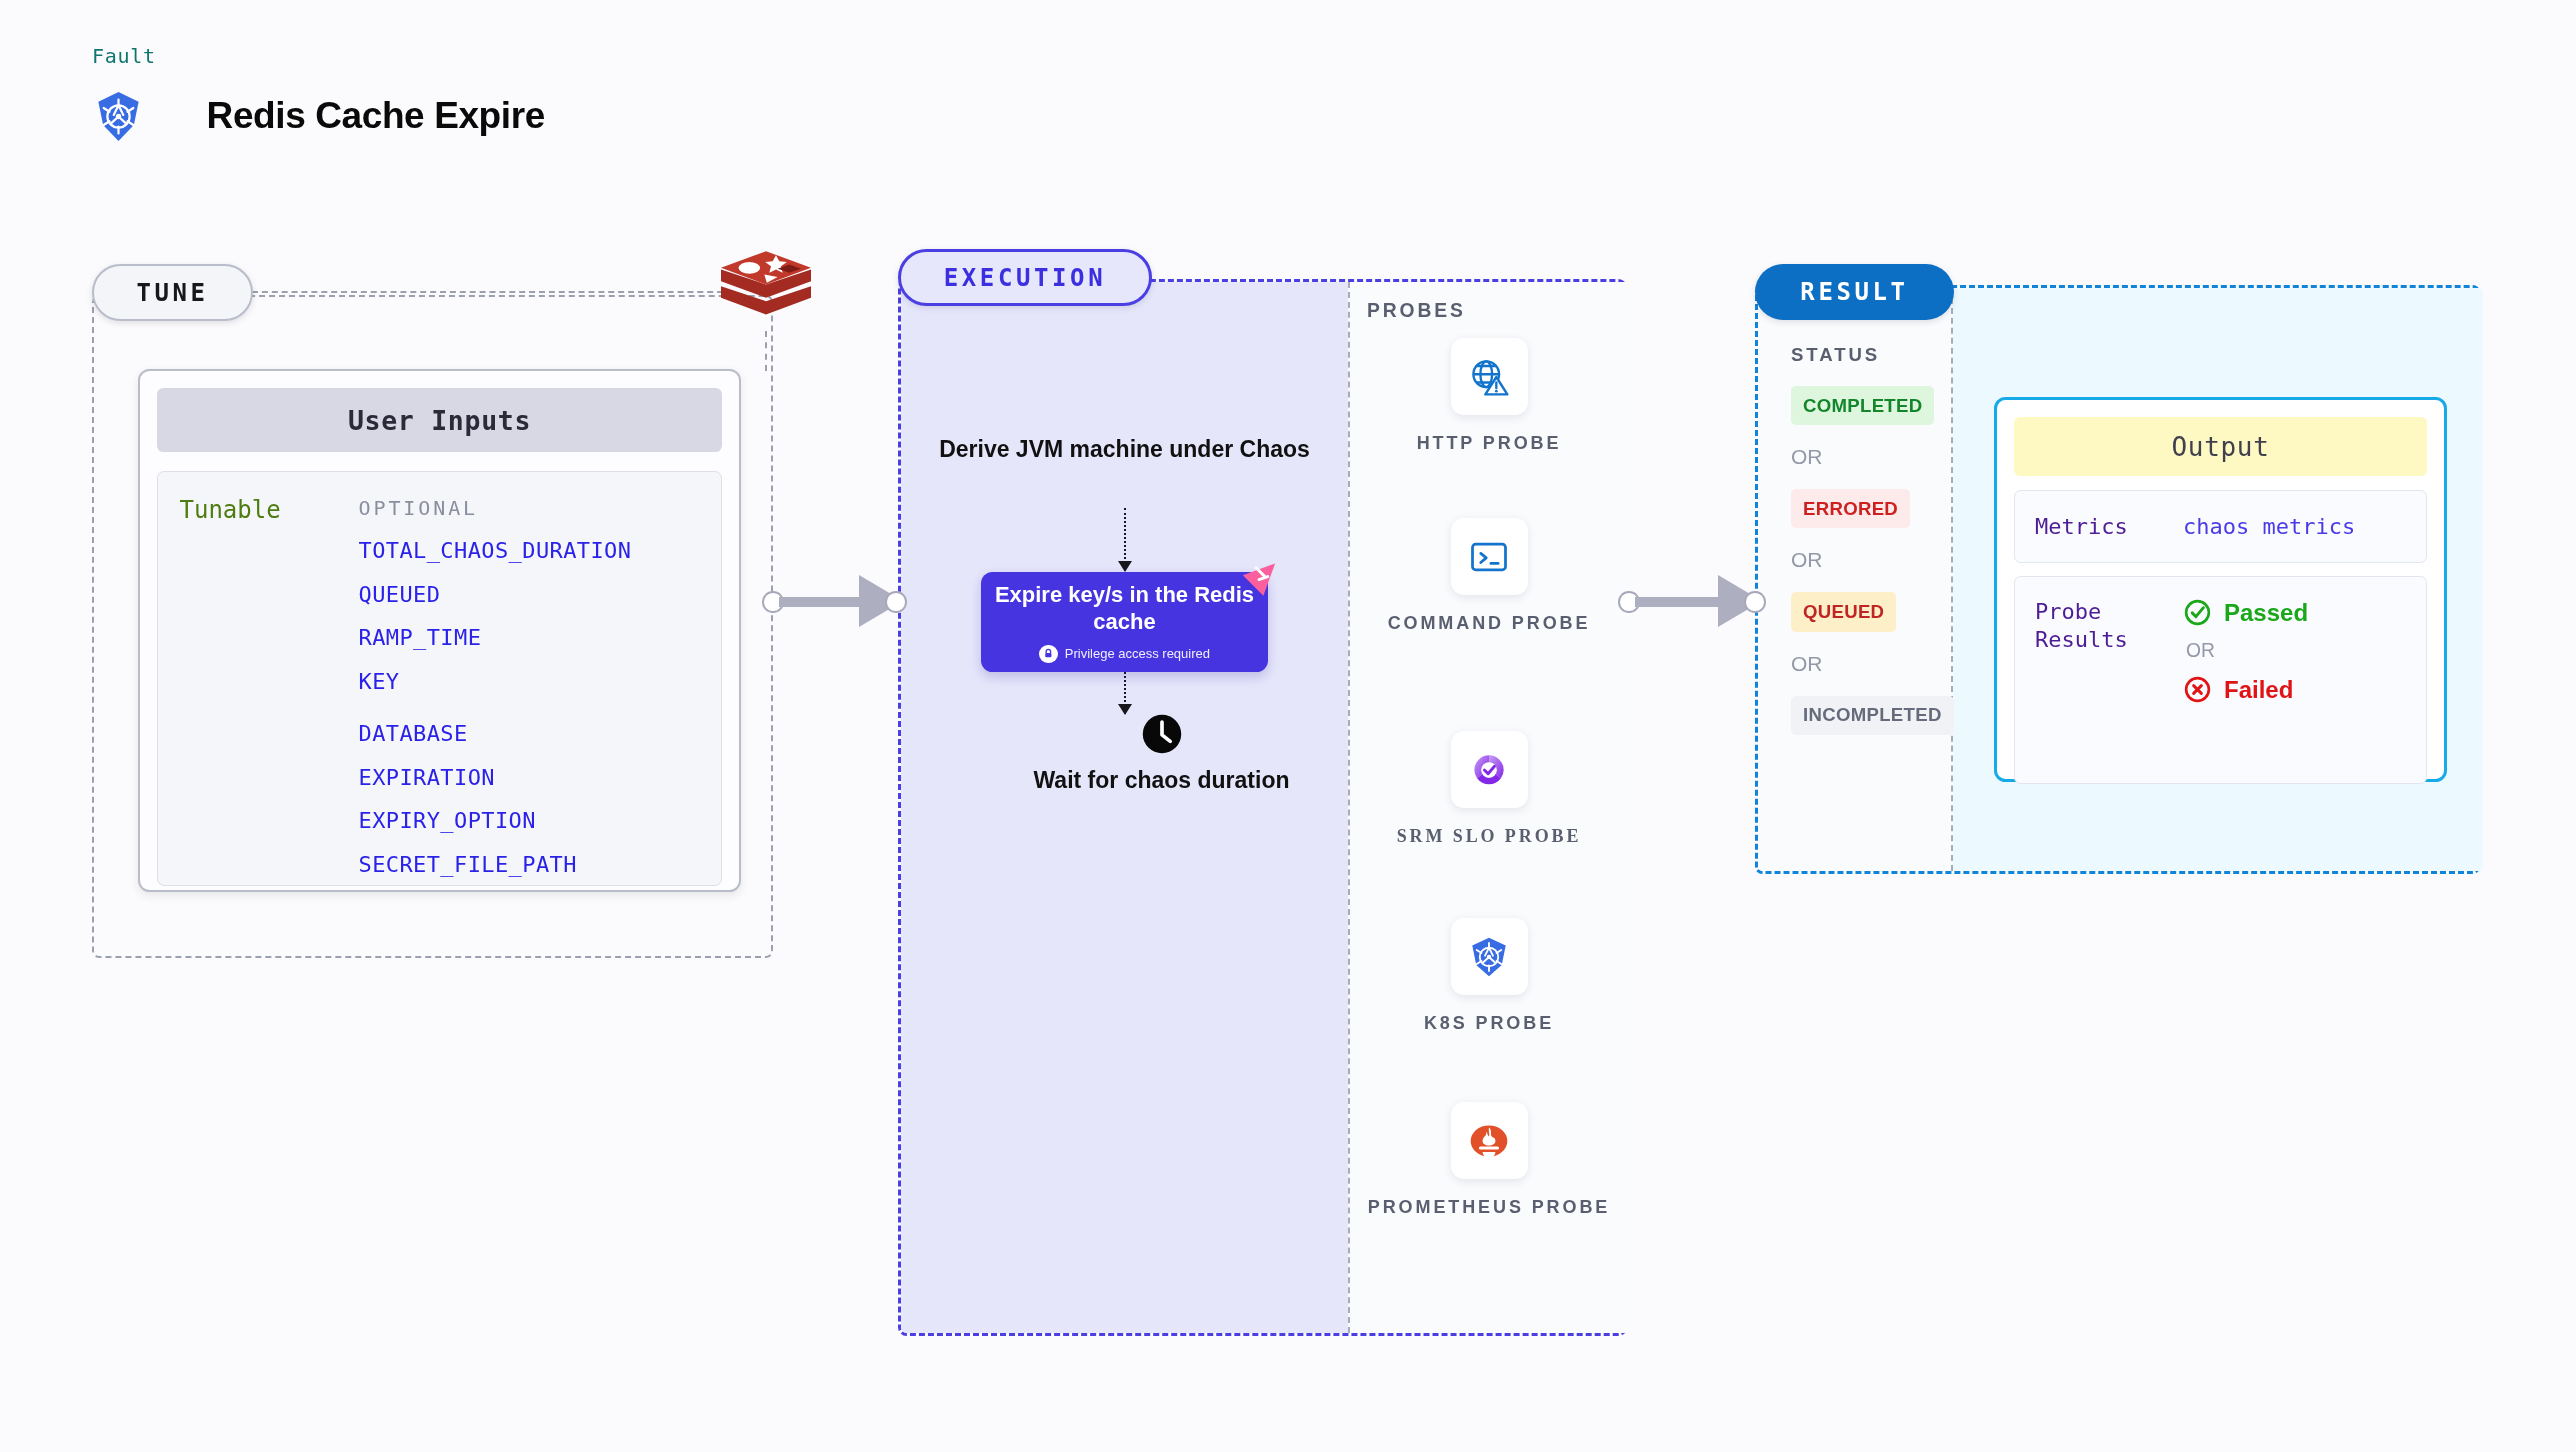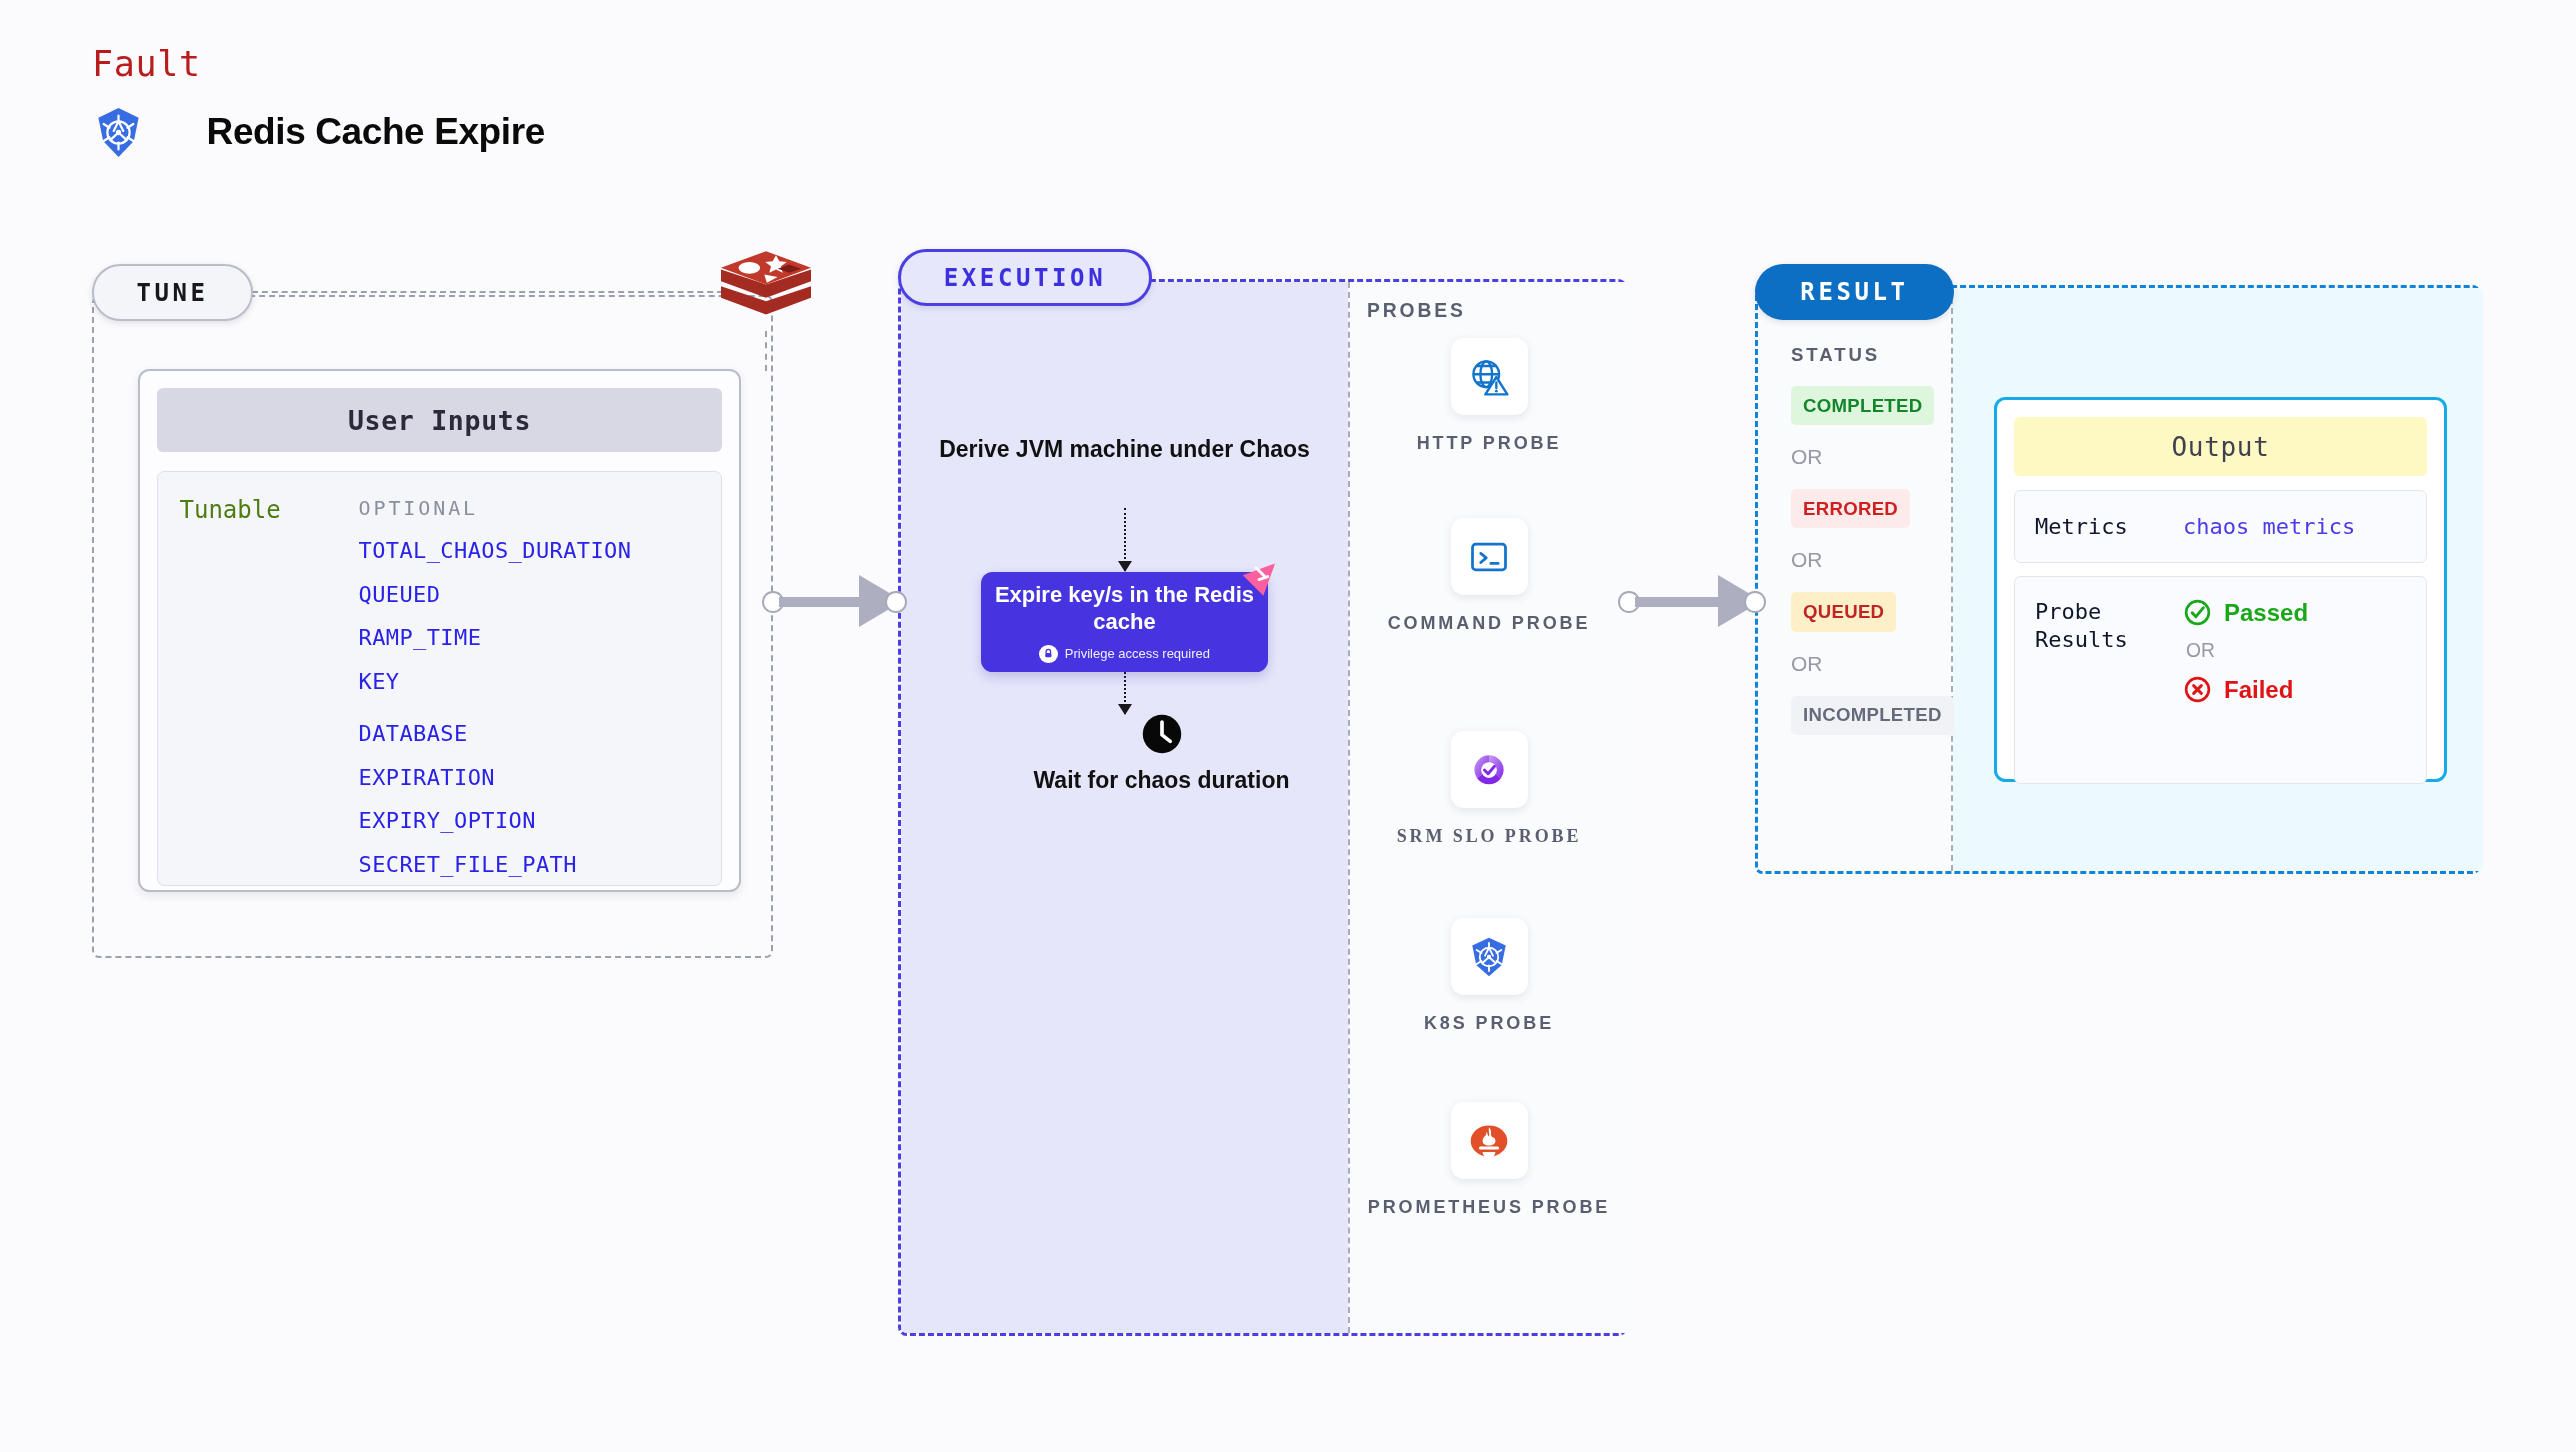--- a/index.html
+++ b/index.html
@@ -7,21 +7,21 @@
     width: 2576px; height: 1452px;
     background: #fbfbfd;
     font-family: "Liberation Sans", sans-serif;
     overflow: hidden;
   }
 
   
   #header { position: absolute; left: 92px; top: 44px; }
   #fault-label {
     font-family: "DejaVu Sans Mono", monospace;
-    font-size: 35px; color: #b91c1c; letter-spacing: 0.7px;
+    font-size: 20px; color: #0f766e; letter-spacing: 0.7px;
   }
   #title-row { display: flex; align-items: center; gap: 18.6px; margin-top: 21.5px; }
   #k8s-header-icon { width: 53px; height: 53px; flex: 0 0 auto; }
   #fault-title { font-size: 37px; font-weight: 700; color: #0a0a0a; letter-spacing: -0.4px; margin-left: 43px; }
 
   
   .pill {
     position: absolute; display: flex; align-items: center; justify-content: center;
     border-radius: 716px; font-family: "DejaVu Sans Mono", monospace;
     font-weight: 700; letter-spacing: 3.6px; z-index: 6;
@@ -196,21 +196,21 @@
     display: flex; align-items: center; justify-content: center;
     font-family: "DejaVu Sans Mono", monospace; font-size: 26px; color: #40404e; letter-spacing: 0.7px;
   }
   #metrics-row {
     margin-top: 14.3px; height: 73px; background: #fafbfe;
     border: 1.4px solid #e3e5ee; border-radius: 6.4px;
     display: flex; align-items: center; padding: 0 20px;
   }
   .row-key {
     font-family: "DejaVu Sans Mono", monospace; font-size: 22px;
-    color: #0f172a; width: 148px; flex: 0 0 auto; line-height: 1.28;
+    color: #4c1d95; width: 148px; flex: 0 0 auto; line-height: 1.28;
   }
   #metrics-value { font-family: "DejaVu Sans Mono", monospace; font-size: 22px; color: #4a3ae8; }
   #probe-results-row {
     margin-top: 13px; height: 208px; background: #fafbfe;
     border: 1.4px solid #e3e5ee; border-radius: 6.4px;
     display: flex; padding: 21px 20px;
   }
   #probe-outcomes { display: flex; flex-direction: column; }
   .outcome { display: flex; align-items: center; gap: 12px; }
   .outcome-text { font-size: 24px; font-weight: 700; }

